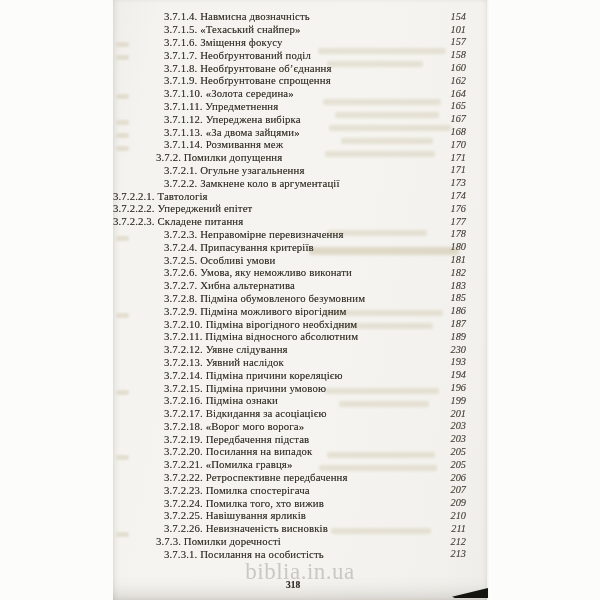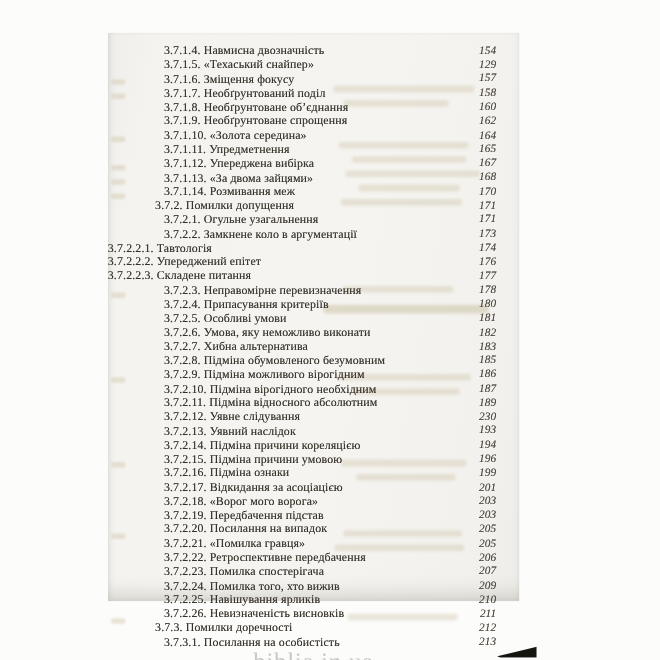--- a/index.html
+++ b/index.html
@@ -4,28 +4,27 @@
 <style>
   html, body { margin:0; padding:0; }
   body {
     width:600px; height:600px; overflow:hidden; position:relative;
     background:#fcfcfb;
     font-family:"Liberation Serif", serif;
   }
 
   
   .page {
-    position:absolute; left:98px; top:0; width:374px; height:516px;
+    position:absolute; left:113px; top:0; width:374px; height:600px;
     background:linear-gradient(100deg, #efeeea 0%, #f4f3ef 10%, #f5f4f0 55%, #f2f1ed 88%, #eeede9 100%);
     box-shadow:
       inset 3px 0 7px -4px rgba(110,104,92,0.30),
       inset -2px 0 5px -3px rgba(110,104,92,0.18),
       inset 0 -16px 20px -14px rgba(95,88,76,0.30),
       1px 0 2px rgba(0,0,0,0.05);
-    margin-top: 30px;
   }
 
   
   .ghost { position:absolute; inset:0; pointer-events:none; }
   .g {
     position:absolute; height:6px; border-radius:2px;
     background:#cfc5ab; opacity:0.42; filter:blur(1.4px);
   }
   .gn { 
     position:absolute; left:3px; width:13px; height:5px; border-radius:2px;
@@ -108,21 +107,21 @@
     <div class="g" style="top:528px; left:218px; width:100px"></div>
   </div>
 
   <div class="toc" id="toc">
       <div class="row lvl4">
         <span class="t">3.7.1.4. Навмисна двозначність</span>
         <span class="p">154</span>
       </div>
       <div class="row lvl4">
         <span class="t">3.7.1.5. «Техаський снайпер»</span>
-        <span class="p">129</span>
+        <span class="p">101</span>
       </div>
       <div class="row lvl4">
         <span class="t">3.7.1.6. Зміщення фокусу</span>
         <span class="p">157</span>
       </div>
       <div class="row lvl4">
         <span class="t">3.7.1.7. Необґрунтований поділ</span>
         <span class="p">158</span>
       </div>
       <div class="row lvl4">

